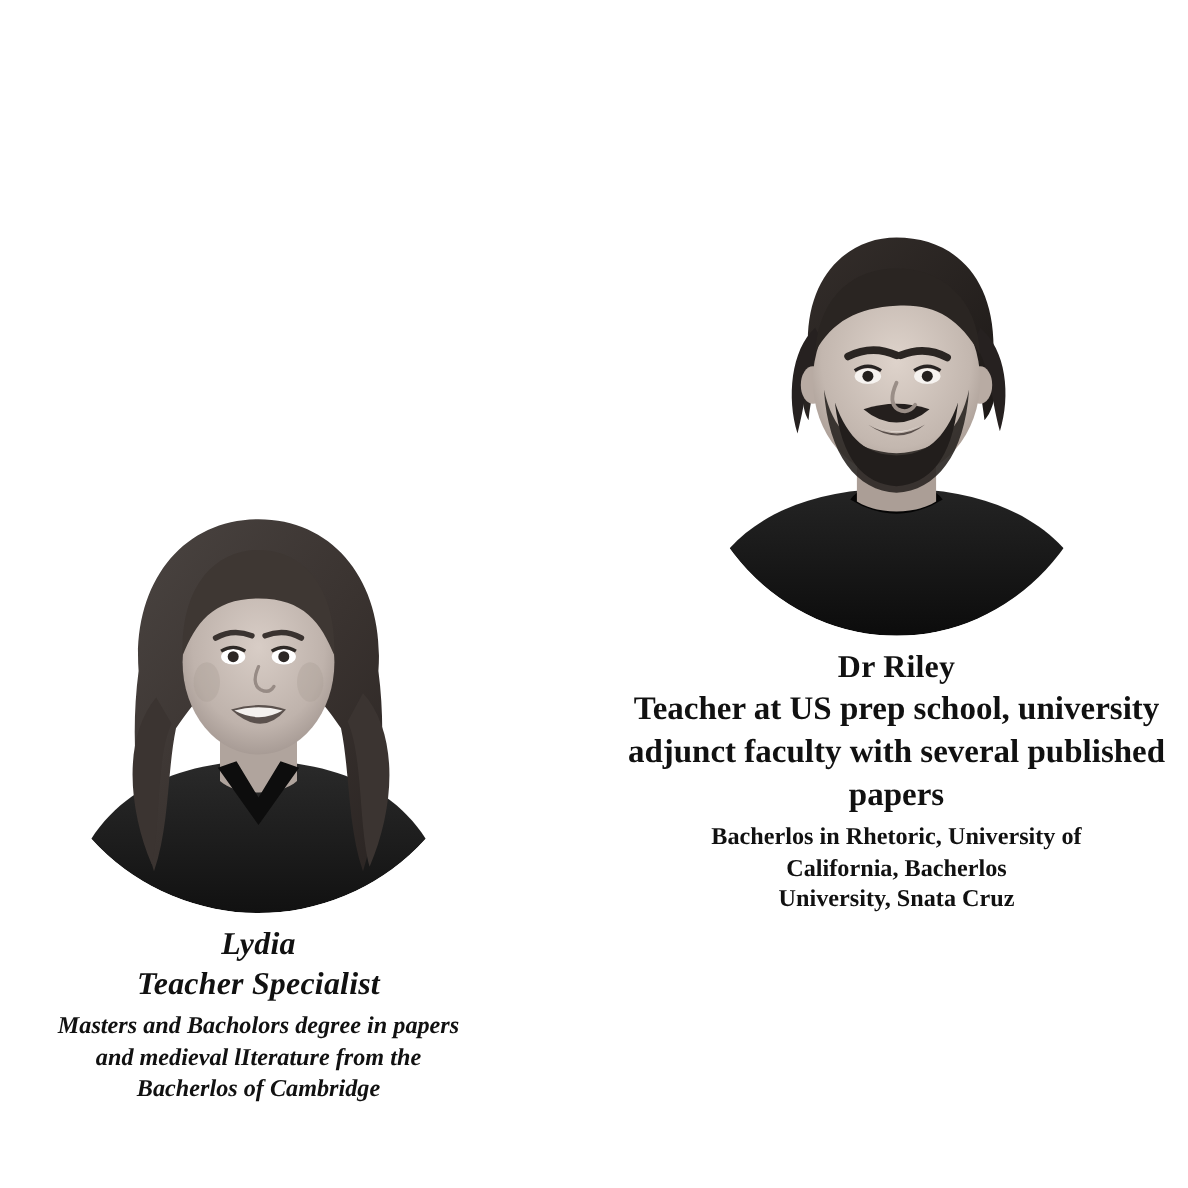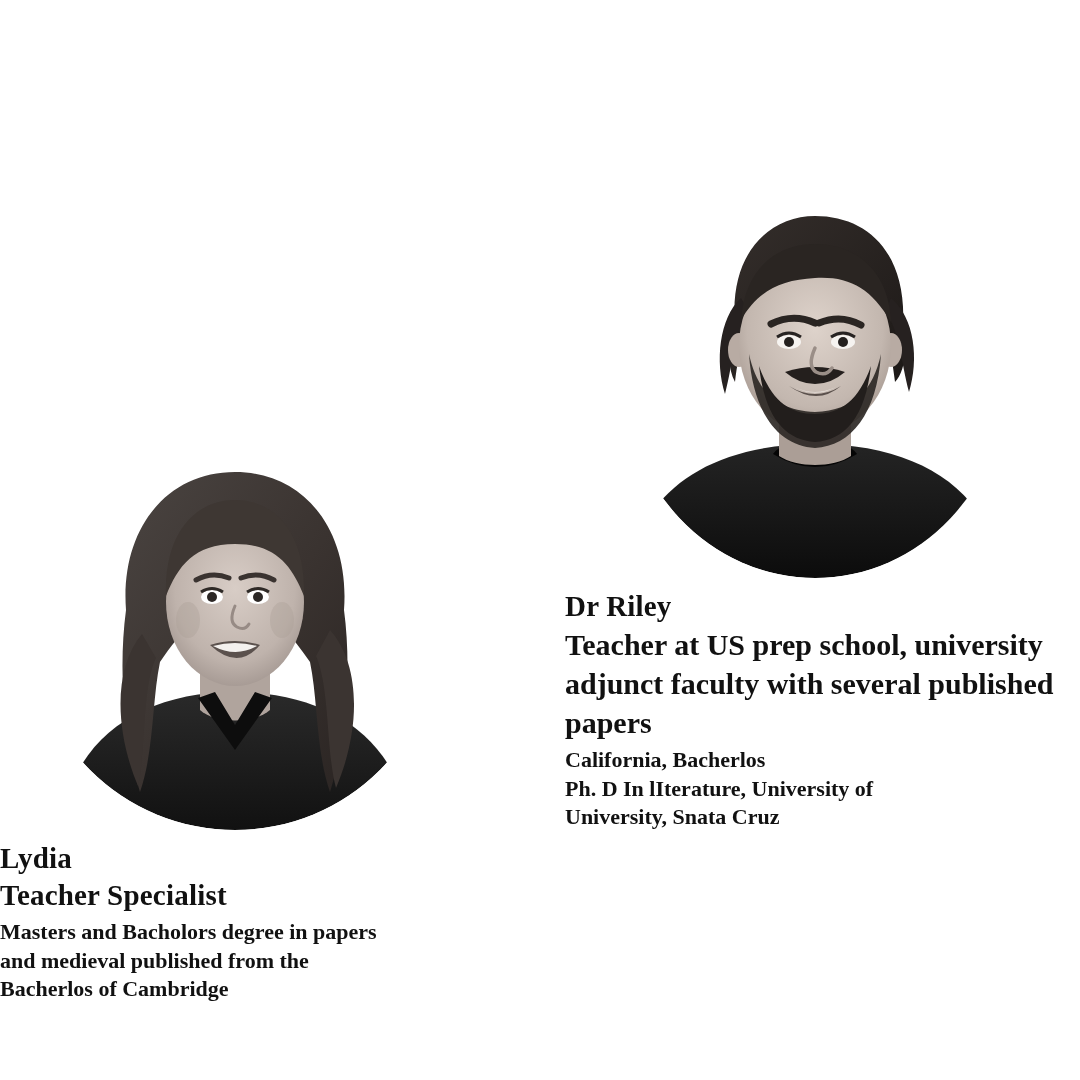--- a/index.html
+++ b/index.html
@@ -17,28 +17,29 @@
   }
 
   .stage {
     position: relative;
     width: 1080px;
     height: 1080px;
   }
 
   .profile {
     position: absolute;
-    text-align: left;
+    text-align: center;
   }
 
   
   .profile-lydia {
     left: 0px;
     top: 420px;
     width: 470px;
+    font-style: italic;
   }
   .profile-lydia .portrait-wrap {
     width: 410px;
     height: 410px;
     margin: 0 auto;
     position: relative;
   }
 
   
   .profile-riley {
@@ -160,21 +161,21 @@
             <ellipse cx="252" cy="200" rx="12" ry="18" fill="#a99d96" opacity="0.35"></ellipse>
           </g>
         </svg>
       </div>
     </div>
 
     <div class="name">Lydia</div>
     <div class="role">Teacher Specialist</div>
     <div class="credentials">
       <span class="cred-line">Masters and Bacholors degree in papers</span>
-      <span class="cred-line">and medieval published from the</span>
+      <span class="cred-line">and medieval lIterature from the</span>
       <span class="cred-line">Bacherlos of Cambridge</span>
     </div>
   </div>
 
   <div class="profile profile-riley">
 
     <div class="portrait-wrap">
       <div class="portrait">
         <svg viewBox="0 0 385 410" xmlns="http://www.w3.org/2000/svg" aria-hidden="true">
           <defs>
@@ -246,19 +247,19 @@
       </div>
     </div>
 
     <div class="name">Dr Riley</div>
     <div class="role-riley">
       <span class="cred-line">Teacher at US prep school,</span>
       <span class="cred-line">university adjunct faculty with</span>
       <span class="cred-line">several published papers</span>
     </div>
     <div class="credentials">
+      <span class="cred-line">Bacherlos in Rhetoric, University of</span>
       <span class="cred-line">California, Bacherlos</span>
-      <span class="cred-line">Ph. D In lIterature, University of</span>
       <span class="cred-line">University, Snata Cruz</span>
     </div>
   </div>
 
 </div>
 
 </body></html>

